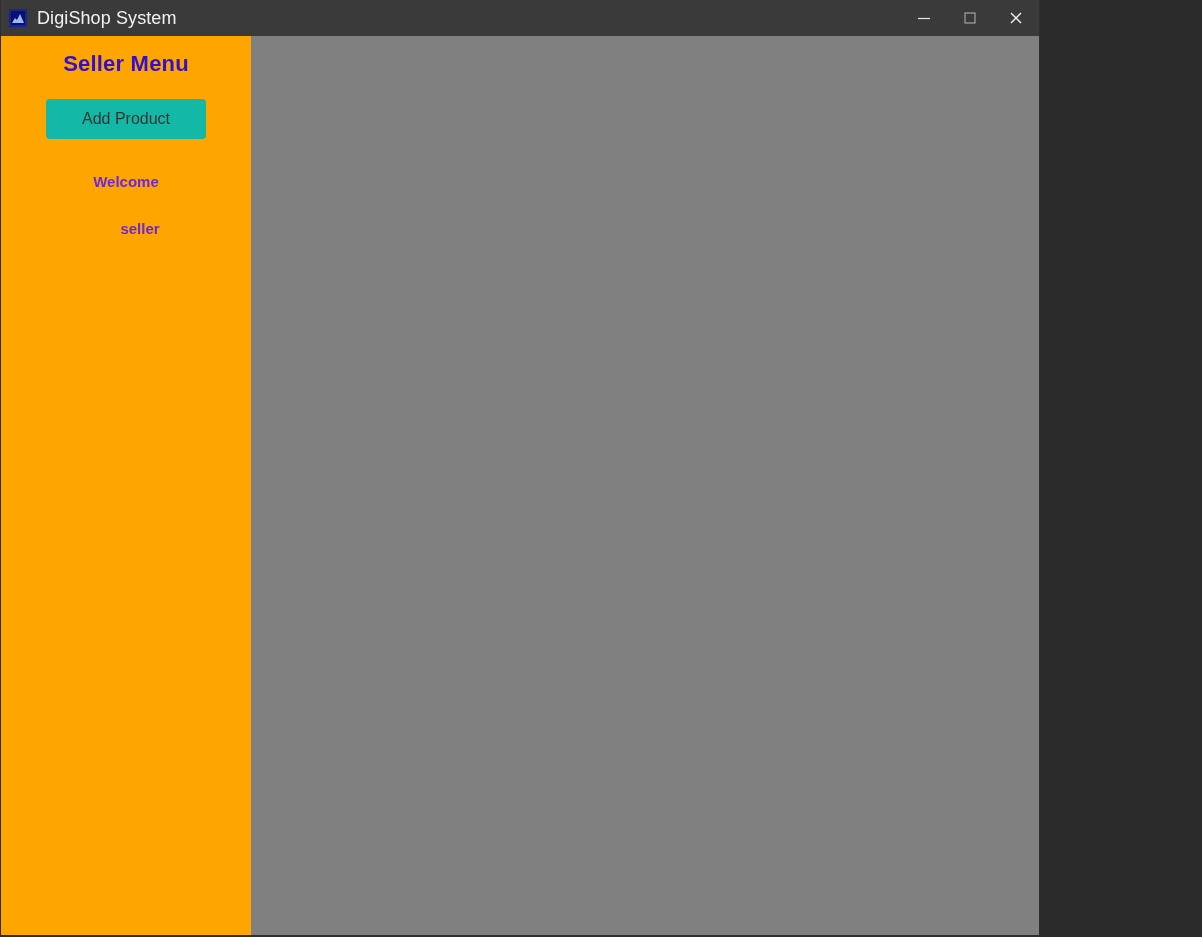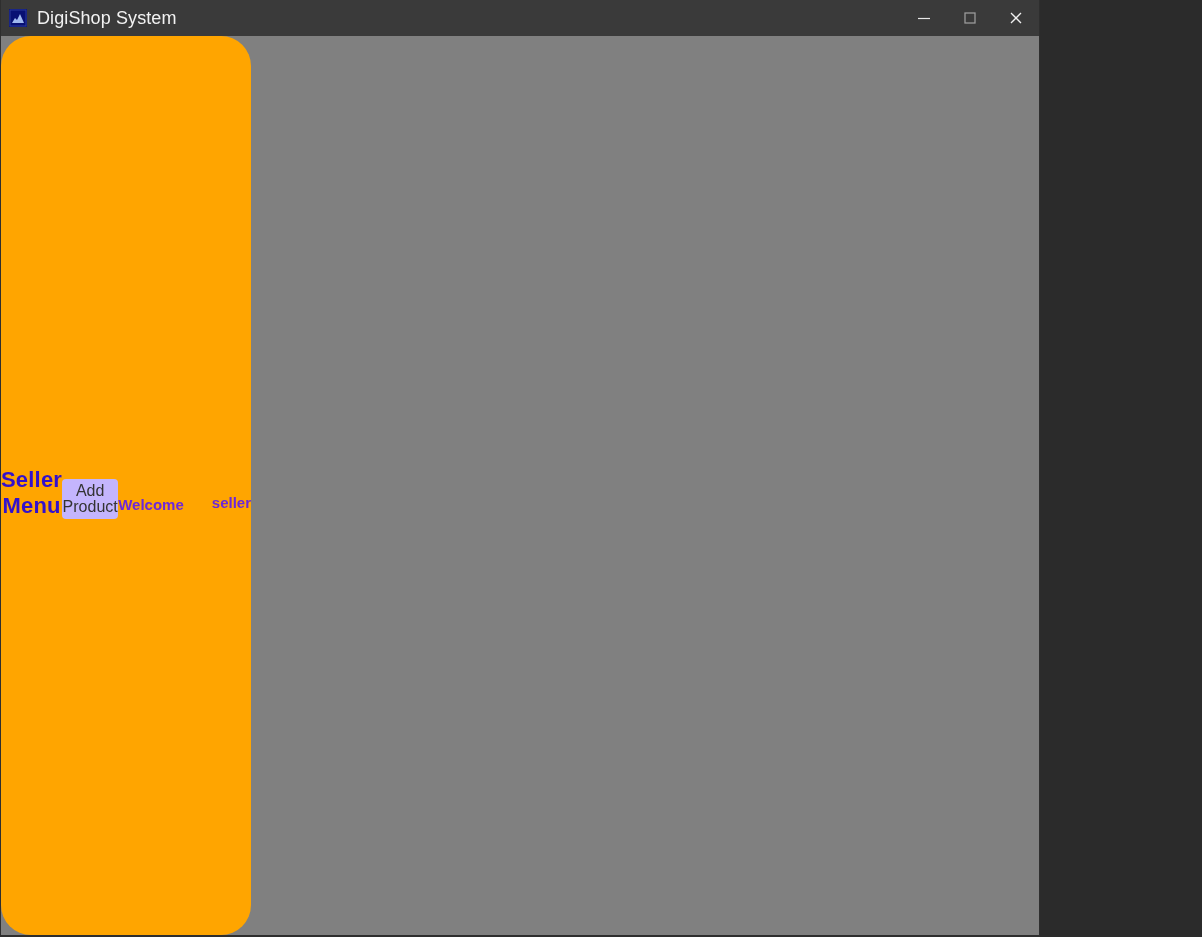--- a/index.html
+++ b/index.html
@@ -85,43 +85,42 @@
     flex: 1 1 auto;
     display: flex;
     min-height: 0;
   }
 
   .sidebar {
     width: 250px;
     min-width: 250px;
     background: #FFA500;
     display: flex;
-    flex-direction: row;
+    flex-direction: column;
     align-items: center;
     box-sizing: border-box;
     padding-top: 4px;
-    border-radius: 30px;
   }
 
   .sidebar-title {
     color: #3311CC;
     font-size: 22px;
     font-weight: bold;
     font-family: "Liberation Sans", sans-serif;
     margin-top: 11px;
     margin-bottom: 0;
     text-align: center;
     letter-spacing: 0.2px;
   }
 
   .menu-btn {
     width: 160px;
     height: 40px;
     margin-top: 20px;
-    background: #c4b5fd;
+    background: #14b8a6;
     border: none;
     border-radius: 4px;
     color: #333333;
     font-size: 16px;
     font-family: "Liberation Sans", sans-serif;
     display: flex;
     align-items: center;
     justify-content: center;
     cursor: pointer;
     padding: 0;

